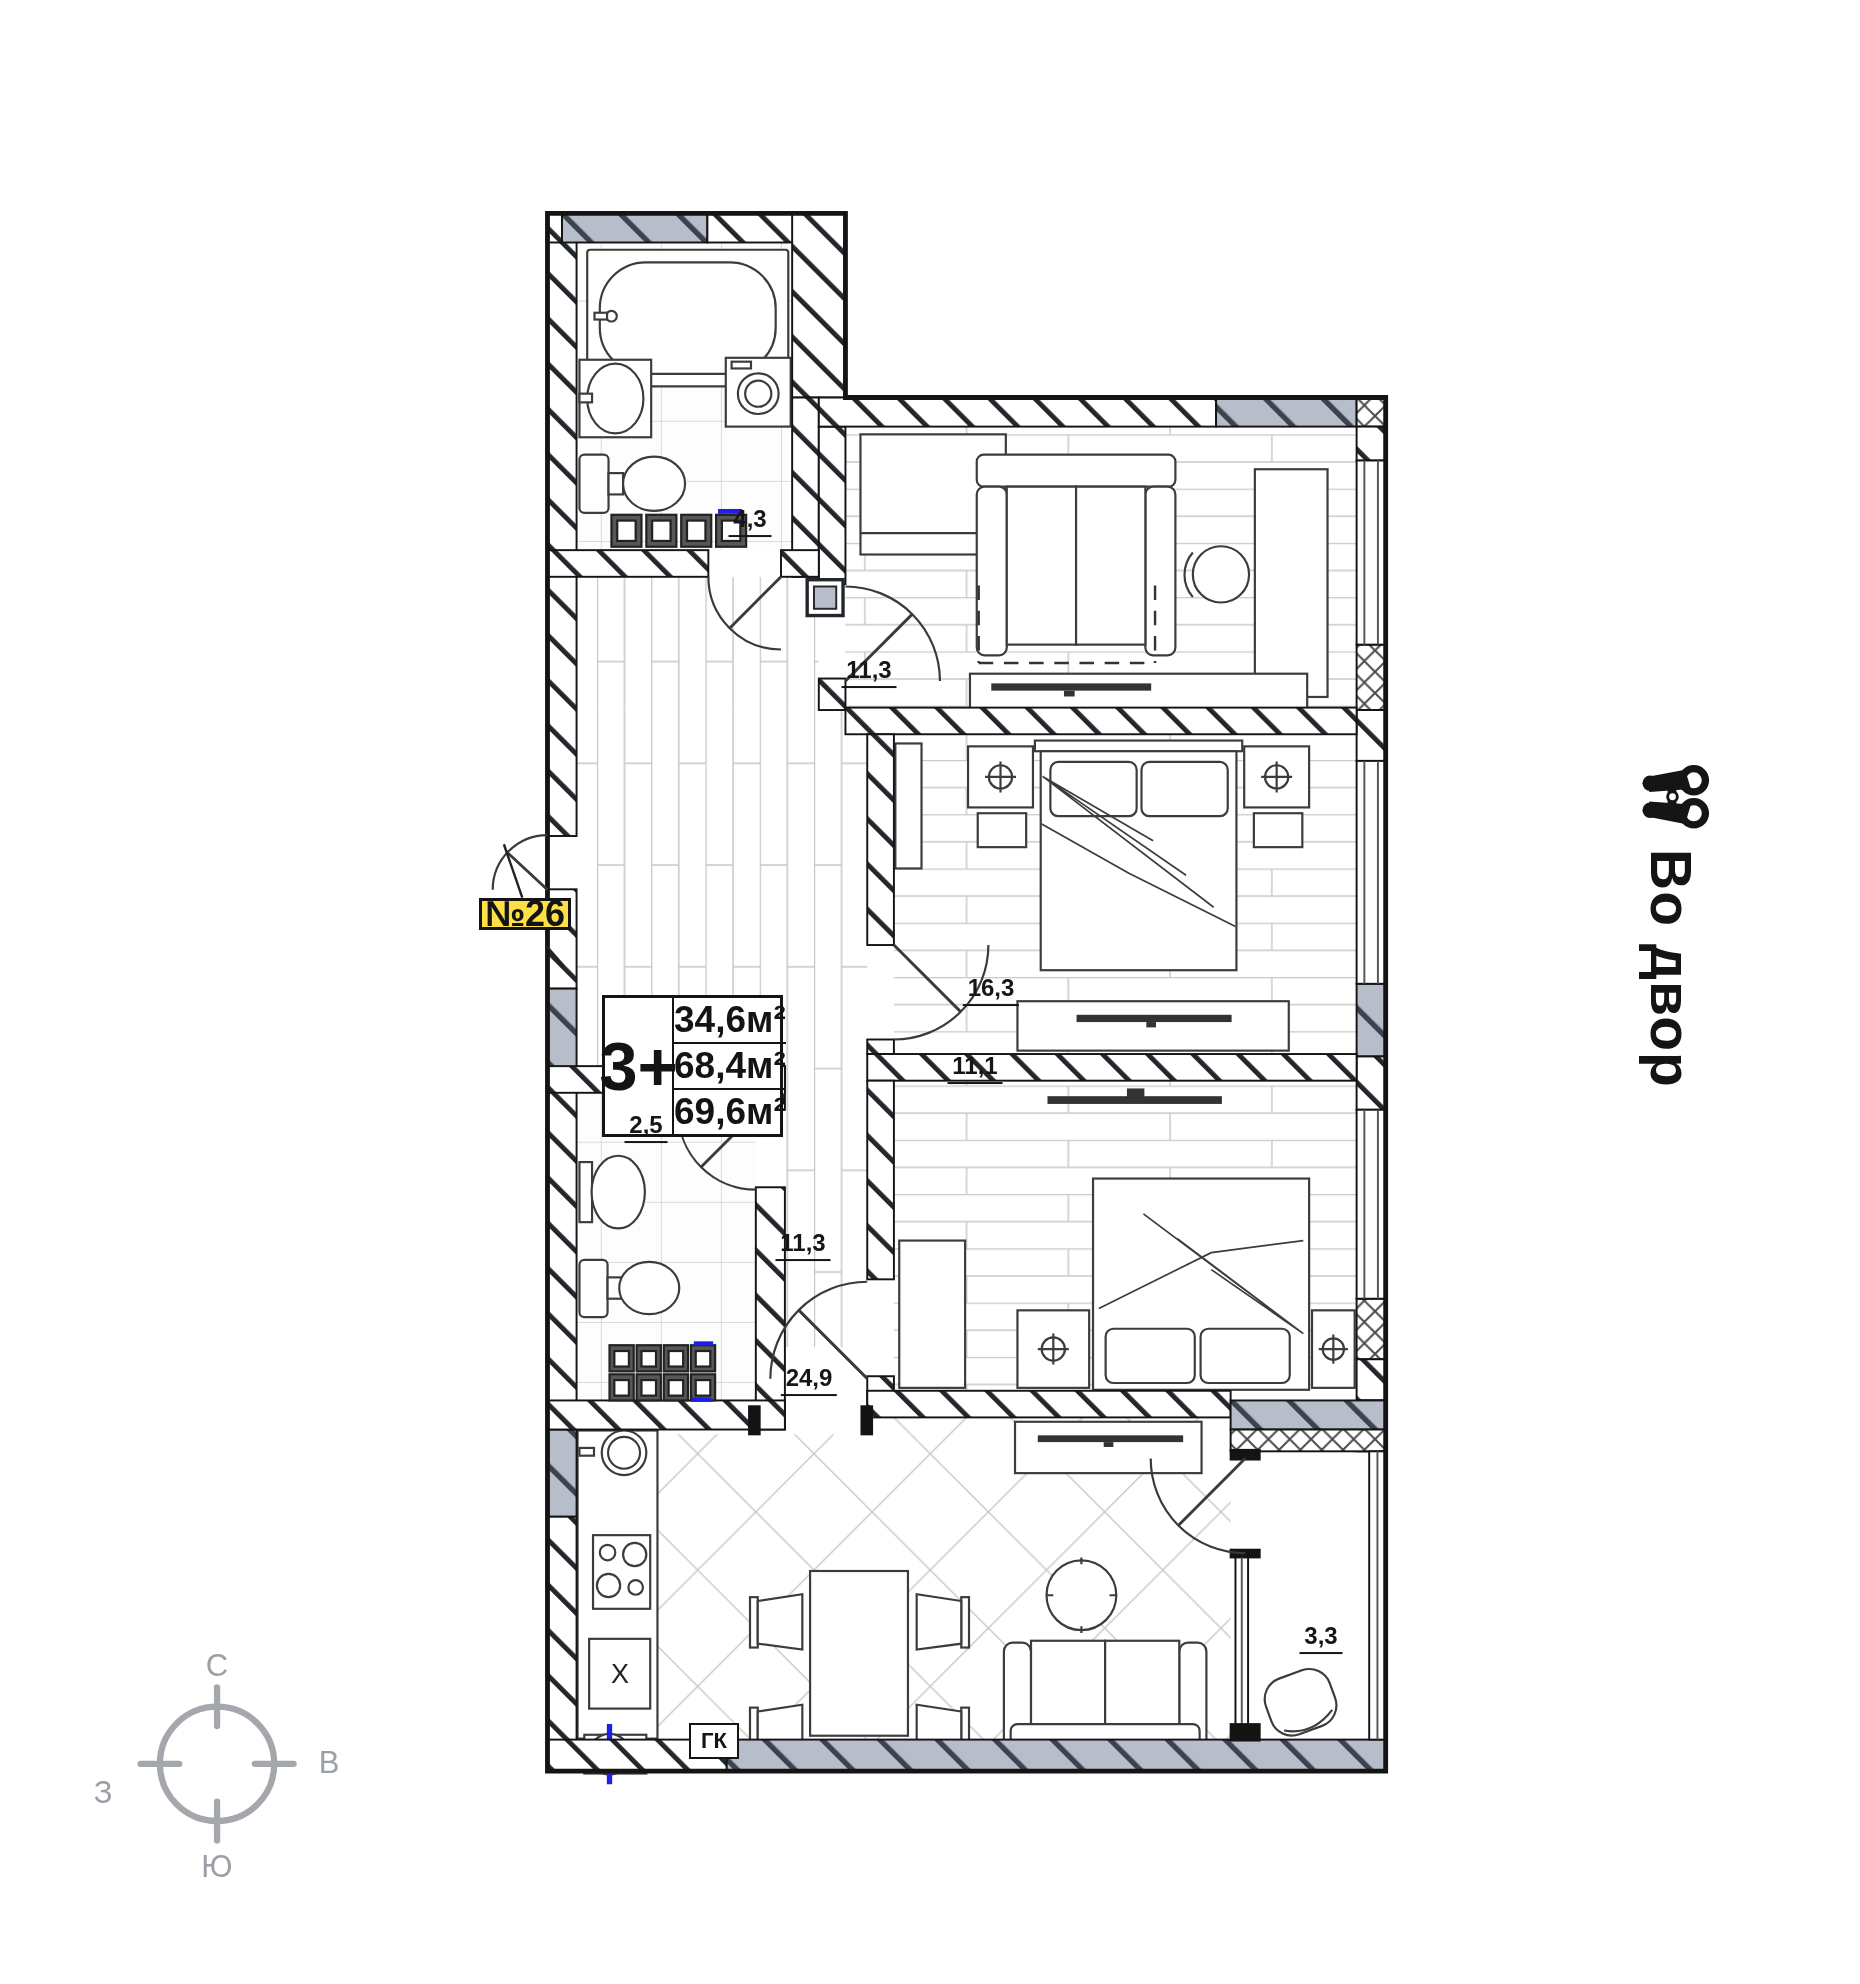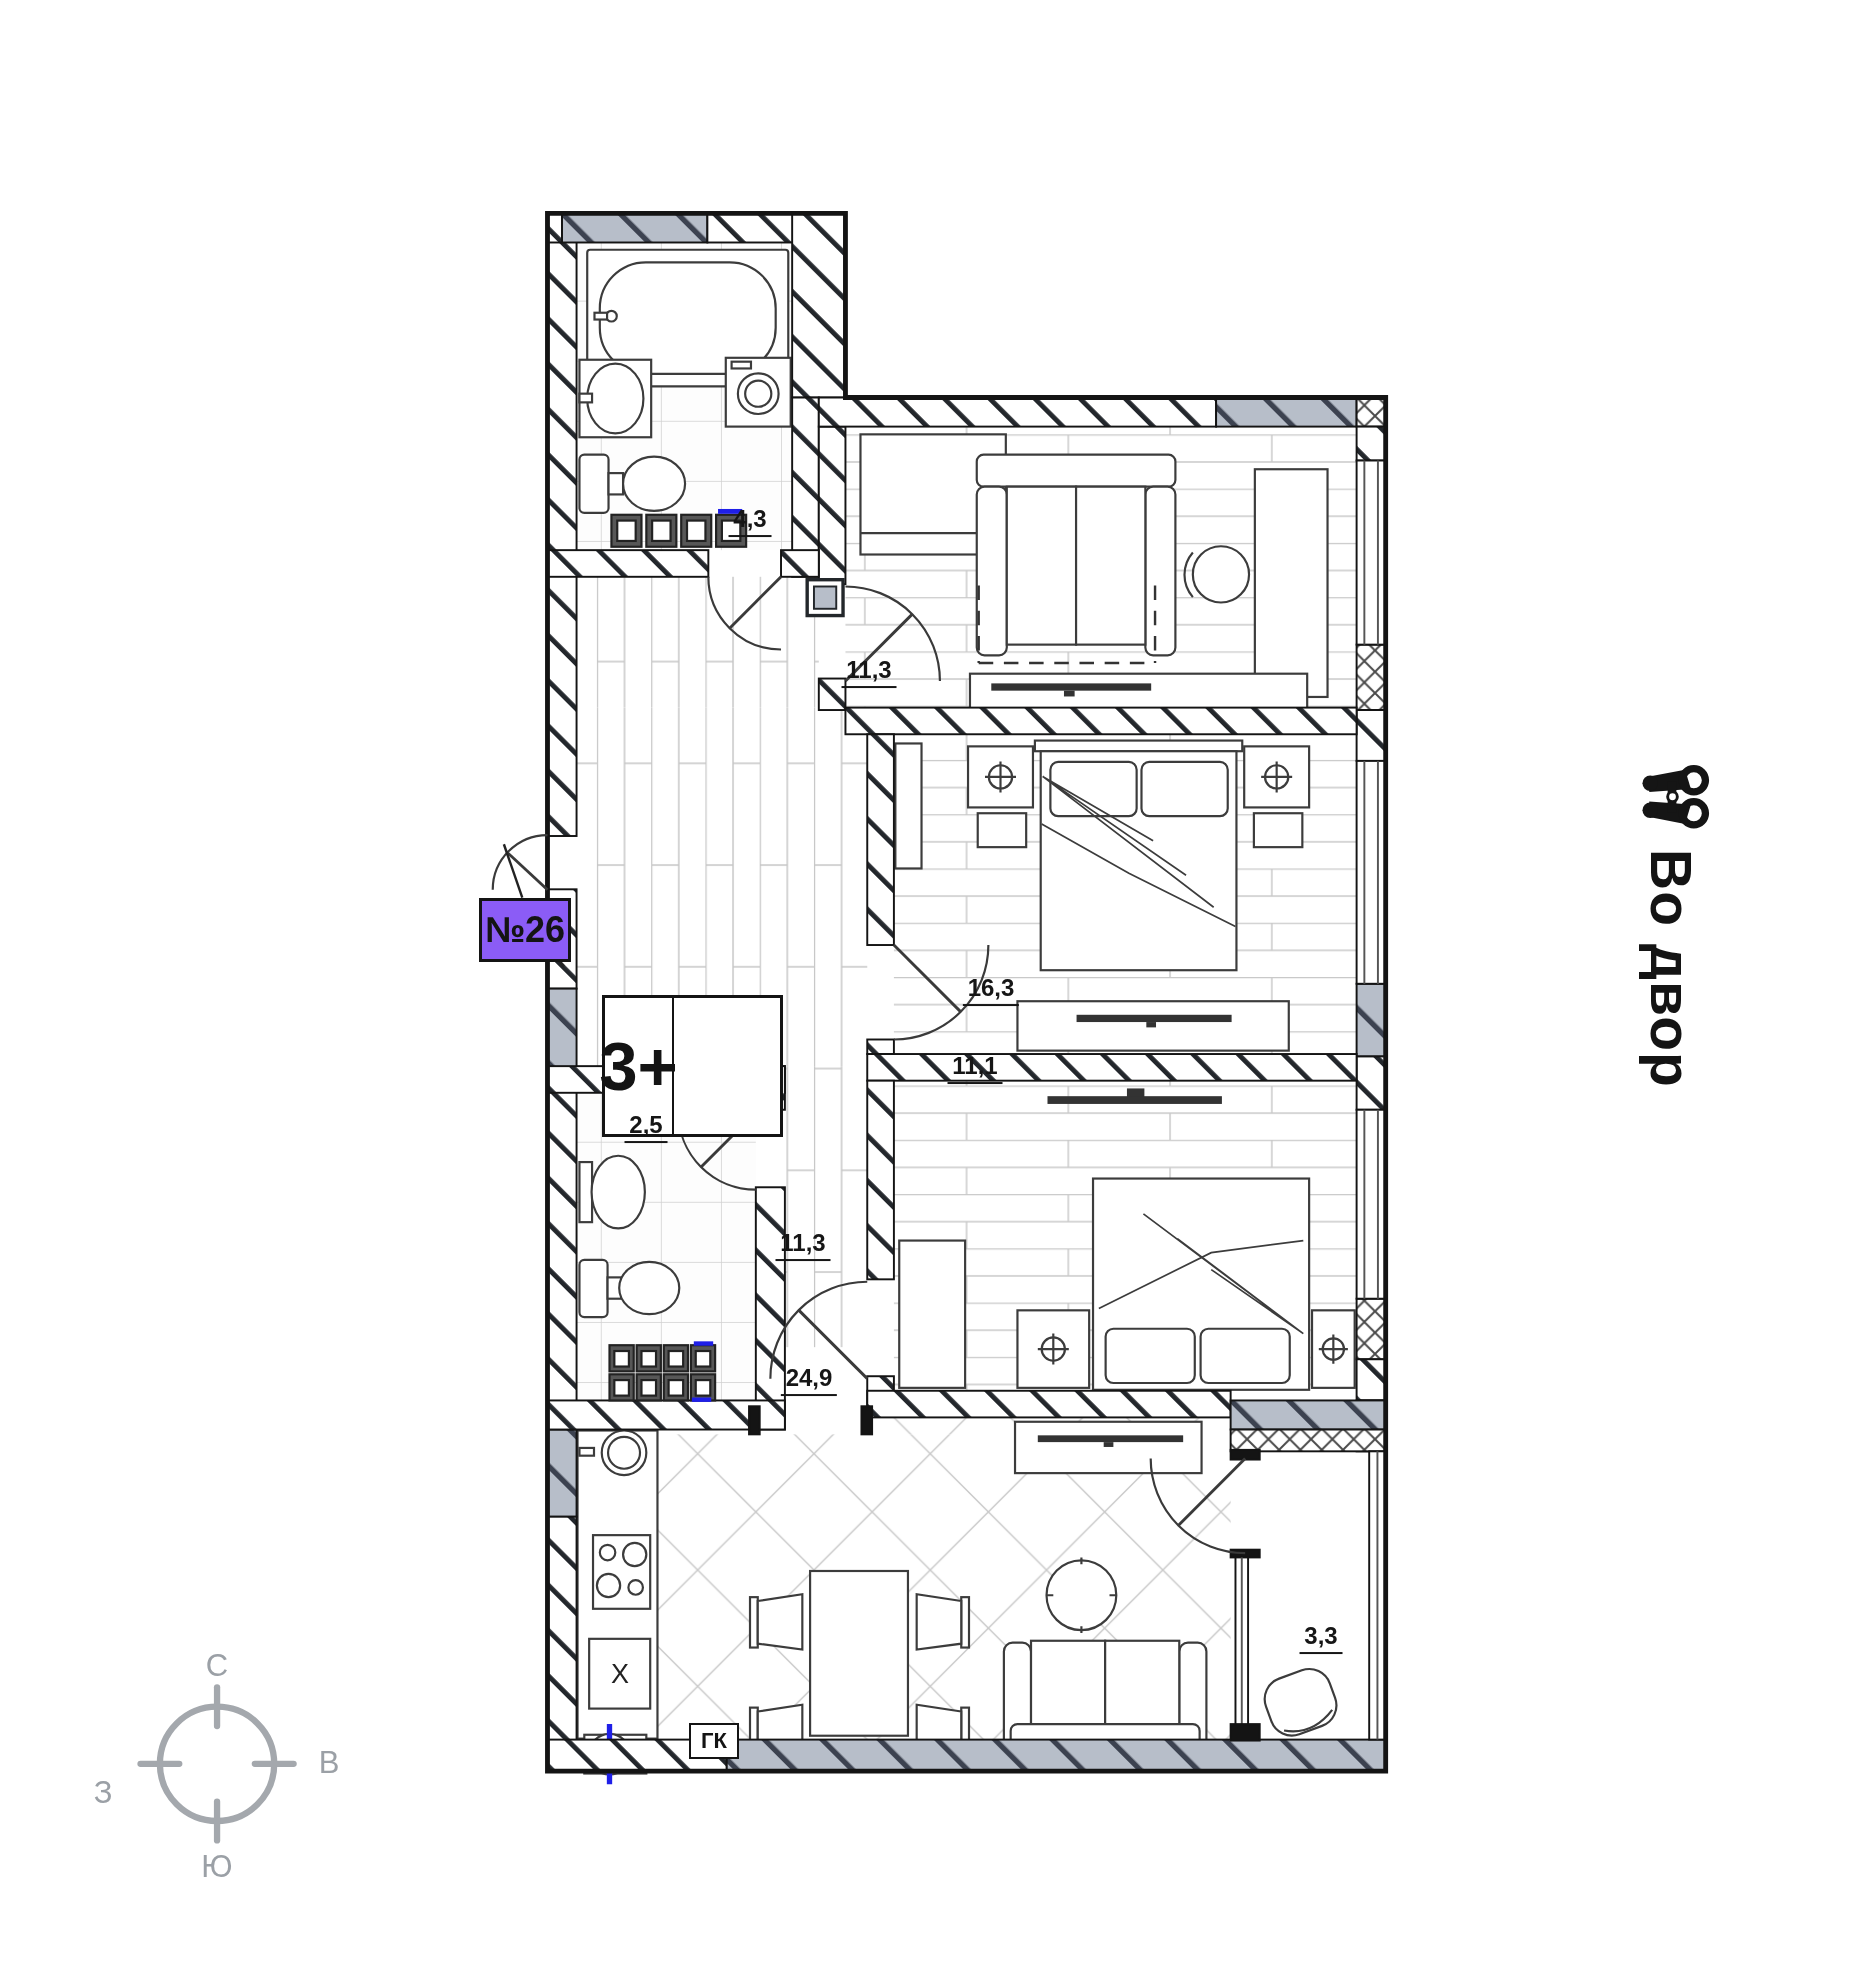--- a/index.html
+++ b/index.html
@@ -3,22 +3,22 @@
 <meta charset="utf-8">
 <style>
   html,body{margin:0;padding:0;background:#fff;}
   .stage{position:relative;width:1860px;height:1985px;background:#fff;overflow:hidden;
          font-family:"Liberation Sans",sans-serif;}
   .stage svg.plan{position:absolute;left:0;top:0;}
   .rl{position:absolute;transform:translate(-50%,-50%);font-weight:bold;font-size:24px;
       color:#161616;border-bottom:2.9px solid #161616;padding:0 4.8px 3.9px;white-space:nowrap;
       background:transparent;line-height:1;}
   .cl{position:absolute;transform:translate(-50%,-50%);font-size:31px;color:#9ba0a6;line-height:1;}
-  .numbox{position:absolute;left:479px;top:898px;width:92px;height:64px;border:3.4px solid #141414;
-      background:#8b5cf6;display:flex;align-items:center;justify-content:center;font-weight:bold;
+  .numbox{position:absolute;left:479px;top:898px;width:92px;height:32px;border:3.4px solid #141414;
+      background:#fde047;display:flex;align-items:center;justify-content:center;font-weight:bold;
       font-size:36px;color:#141414;box-sizing:border-box;}
   .infobox{position:absolute;left:602px;top:995px;width:181px;height:142px;border:3.4px solid #141414;
       background:#fff;display:flex;box-sizing:border-box;}
   .infobox .tcell{width:67px;border-right:2.9px solid #141414;display:flex;align-items:center;
       justify-content:center;font-weight:bold;font-size:69px;color:#141414;}
   .infobox .acol{flex:1;display:flex;flex-direction:column;}
   .infobox .arow{flex:1;display:flex;align-items:center;justify-content:center;font-weight:bold;
       font-size:37px;color:#141414;border-bottom:2.9px solid #141414;}
   .infobox .arow:last-child{border-bottom:none;}
   .gkbox{position:absolute;left:689px;top:1723px;width:50px;height:36px;border:2.9px solid #141414;
@@ -401,20 +401,25 @@
     <circle cx="3496" cy="1678" r="24" fill="none" stroke="#151515" stroke-width="15"></circle>
     <circle cx="3406" cy="1616" r="16"></circle>
     <circle cx="3406" cy="1672" r="16"></circle>
   </g>
 </svg>
 
   <div class="numbox">№26</div>
 
   <div class="infobox">
     <div class="tcell">3+</div>
+    <div class="acol">
+      <div class="arow">34,6м²</div>
+      <div class="arow">68,4м²</div>
+      <div class="arow">69,6м²</div>
+    </div>
   </div>
 
   <div class="rl" style="left:750px;top:522px">4,3</div>
   <div class="rl" style="left:869px;top:673px">11,3</div>
   <div class="rl" style="left:991px;top:991px">16,3</div>
   <div class="rl" style="left:975px;top:1069px">11,1</div>
   <div class="rl" style="left:646px;top:1128px">2,5</div>
   <div class="rl" style="left:803px;top:1246px">11,3</div>
   <div class="rl" style="left:809px;top:1381px">24,9</div>
   <div class="rl" style="left:1321px;top:1639px">3,3</div>

